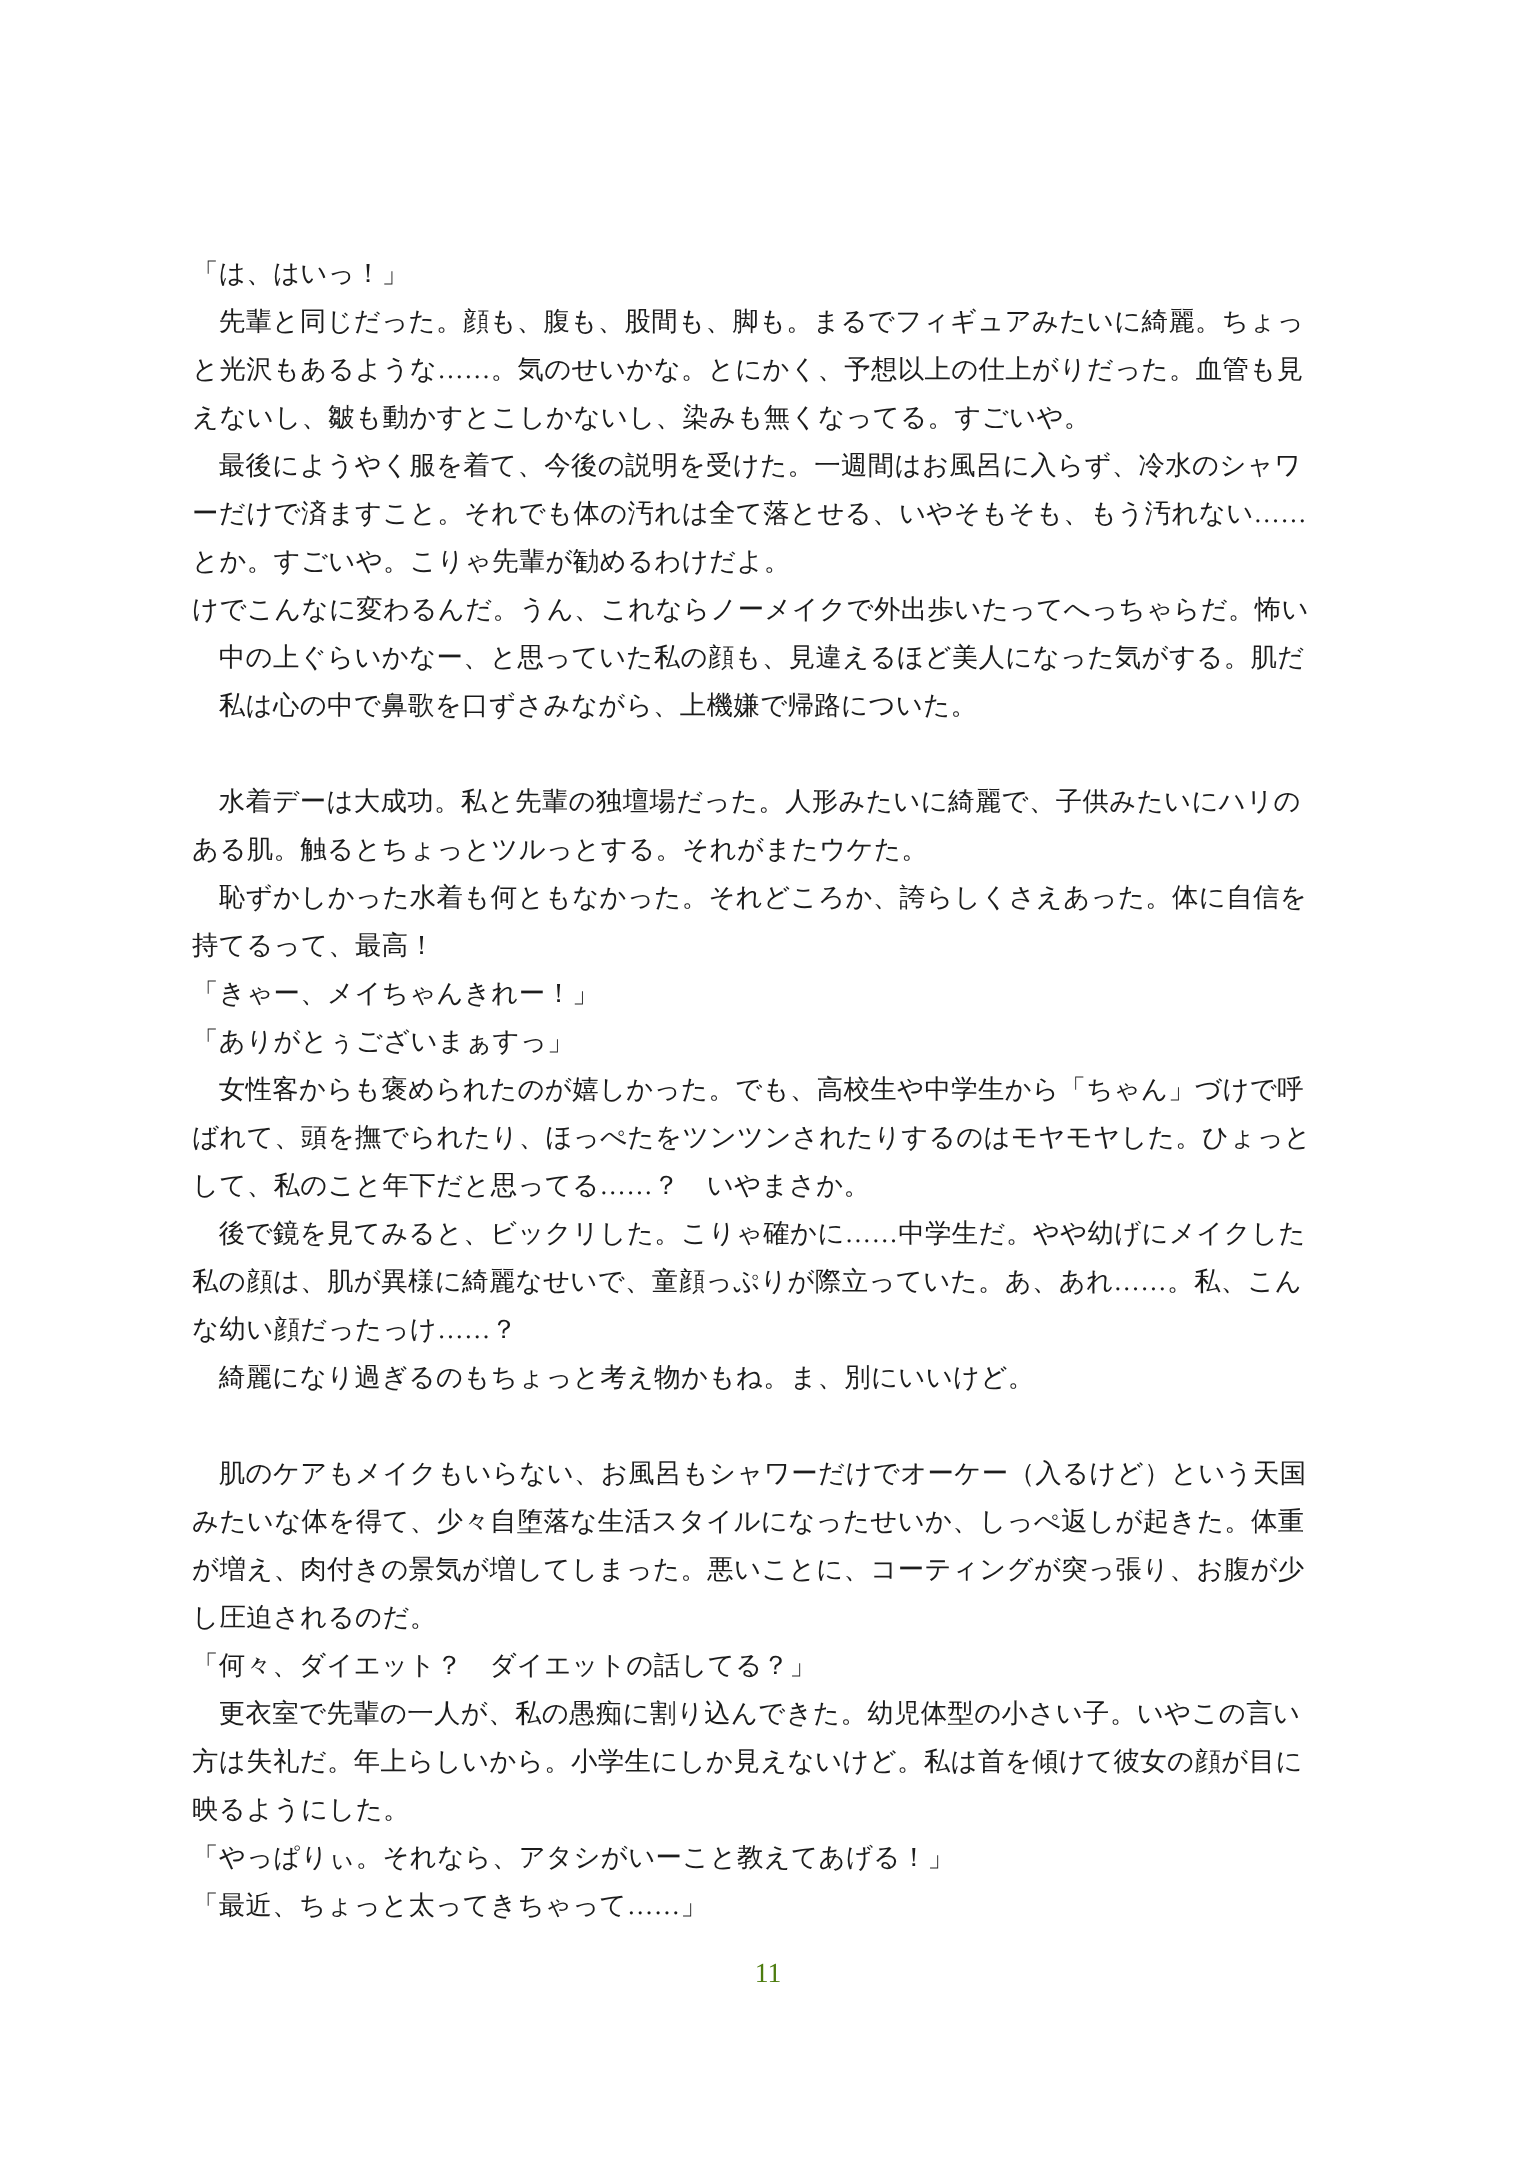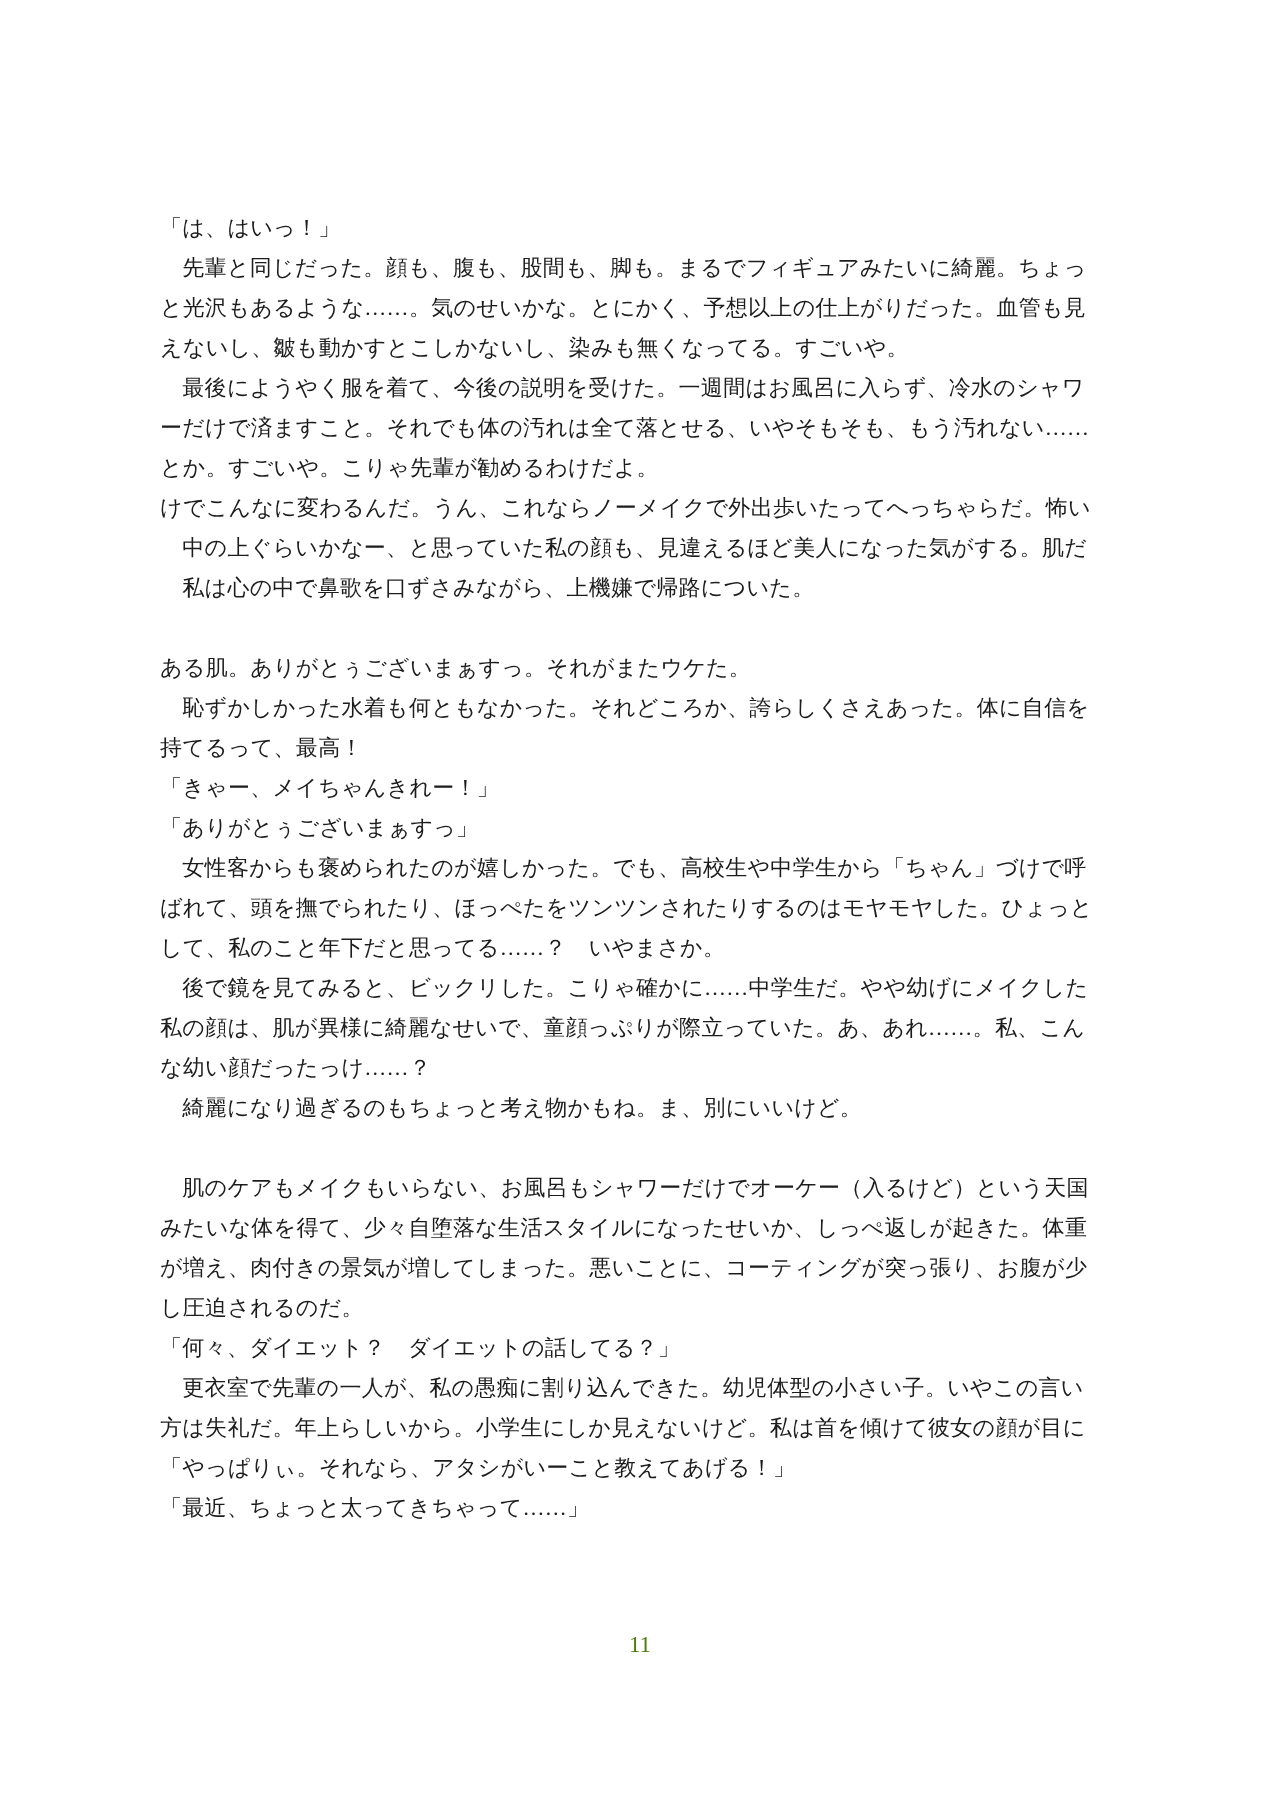--- a/index.html
+++ b/index.html
@@ -55,37 +55,39 @@
       <div class="line">　先輩と同じだった。顔も、腹も、股間も、脚も。まるでフィギュアみたいに綺麗。ちょっ</div>
       <div class="line">と光沢もあるような……。気のせいかな。とにかく、予想以上の仕上がりだった。血管も見</div>
       <div class="line">えないし、皺も動かすとこしかないし、染みも無くなってる。すごいや。</div>
       <div class="line">　最後にようやく服を着て、今後の説明を受けた。一週間はお風呂に入らず、冷水のシャワ</div>
       <div class="line">ーだけで済ますこと。それでも体の汚れは全て落とせる、いやそもそも、もう汚れない……</div>
       <div class="line">とか。すごいや。こりゃ先輩が勧めるわけだよ。</div>
       <div class="line">けでこんなに変わるんだ。うん、これならノーメイクで外出歩いたってへっちゃらだ。怖い</div>
       <div class="line">　中の上ぐらいかなー、と思っていた私の顔も、見違えるほど美人になった気がする。肌だ</div>
       <div class="line">　私は心の中で鼻歌を口ずさみながら、上機嫌で帰路についた。</div>
       <div class="line"></div>
-      <div class="line">ある肌。ありがとぅございまぁすっ。それがまたウケた。</div>
+      <div class="line">　水着デーは大成功。私と先輩の独壇場だった。人形みたいに綺麗で、子供みたいにハリの</div>
+      <div class="line">ある肌。触るとちょっとツルっとする。それがまたウケた。</div>
       <div class="line">　恥ずかしかった水着も何ともなかった。それどころか、誇らしくさえあった。体に自信を</div>
       <div class="line">持てるって、最高！</div>
       <div class="line">「きゃー、メイちゃんきれー！」</div>
       <div class="line">「ありがとぅございまぁすっ」</div>
       <div class="line">　女性客からも褒められたのが嬉しかった。でも、高校生や中学生から「ちゃん」づけで呼</div>
       <div class="line">ばれて、頭を撫でられたり、ほっぺたをツンツンされたりするのはモヤモヤした。ひょっと</div>
       <div class="line">して、私のこと年下だと思ってる……？　いやまさか。</div>
       <div class="line">　後で鏡を見てみると、ビックリした。こりゃ確かに……中学生だ。やや幼げにメイクした</div>
       <div class="line">私の顔は、肌が異様に綺麗なせいで、童顔っぷりが際立っていた。あ、あれ……。私、こん</div>
       <div class="line">な幼い顔だったっけ……？</div>
       <div class="line">　綺麗になり過ぎるのもちょっと考え物かもね。ま、別にいいけど。</div>
       <div class="line"></div>
       <div class="line">　肌のケアもメイクもいらない、お風呂もシャワーだけでオーケー（入るけど）という天国</div>
       <div class="line">みたいな体を得て、少々自堕落な生活スタイルになったせいか、しっぺ返しが起きた。体重</div>
       <div class="line">が増え、肉付きの景気が増してしまった。悪いことに、コーティングが突っ張り、お腹が少</div>
       <div class="line">し圧迫されるのだ。</div>
       <div class="line">「何々、ダイエット？　ダイエットの話してる？」</div>
       <div class="line">　更衣室で先輩の一人が、私の愚痴に割り込んできた。幼児体型の小さい子。いやこの言い</div>
       <div class="line">方は失礼だ。年上らしいから。小学生にしか見えないけど。私は首を傾けて彼女の顔が目に</div>
+      <div class="line">映るようにした。</div>
       <div class="line">「やっぱりぃ。それなら、アタシがいーこと教えてあげる！」</div>
       <div class="line">「最近、ちょっと太ってきちゃって……」</div>
     </div>
   <div class="page-number">11</div>
 </div>
 
 </body></html>

